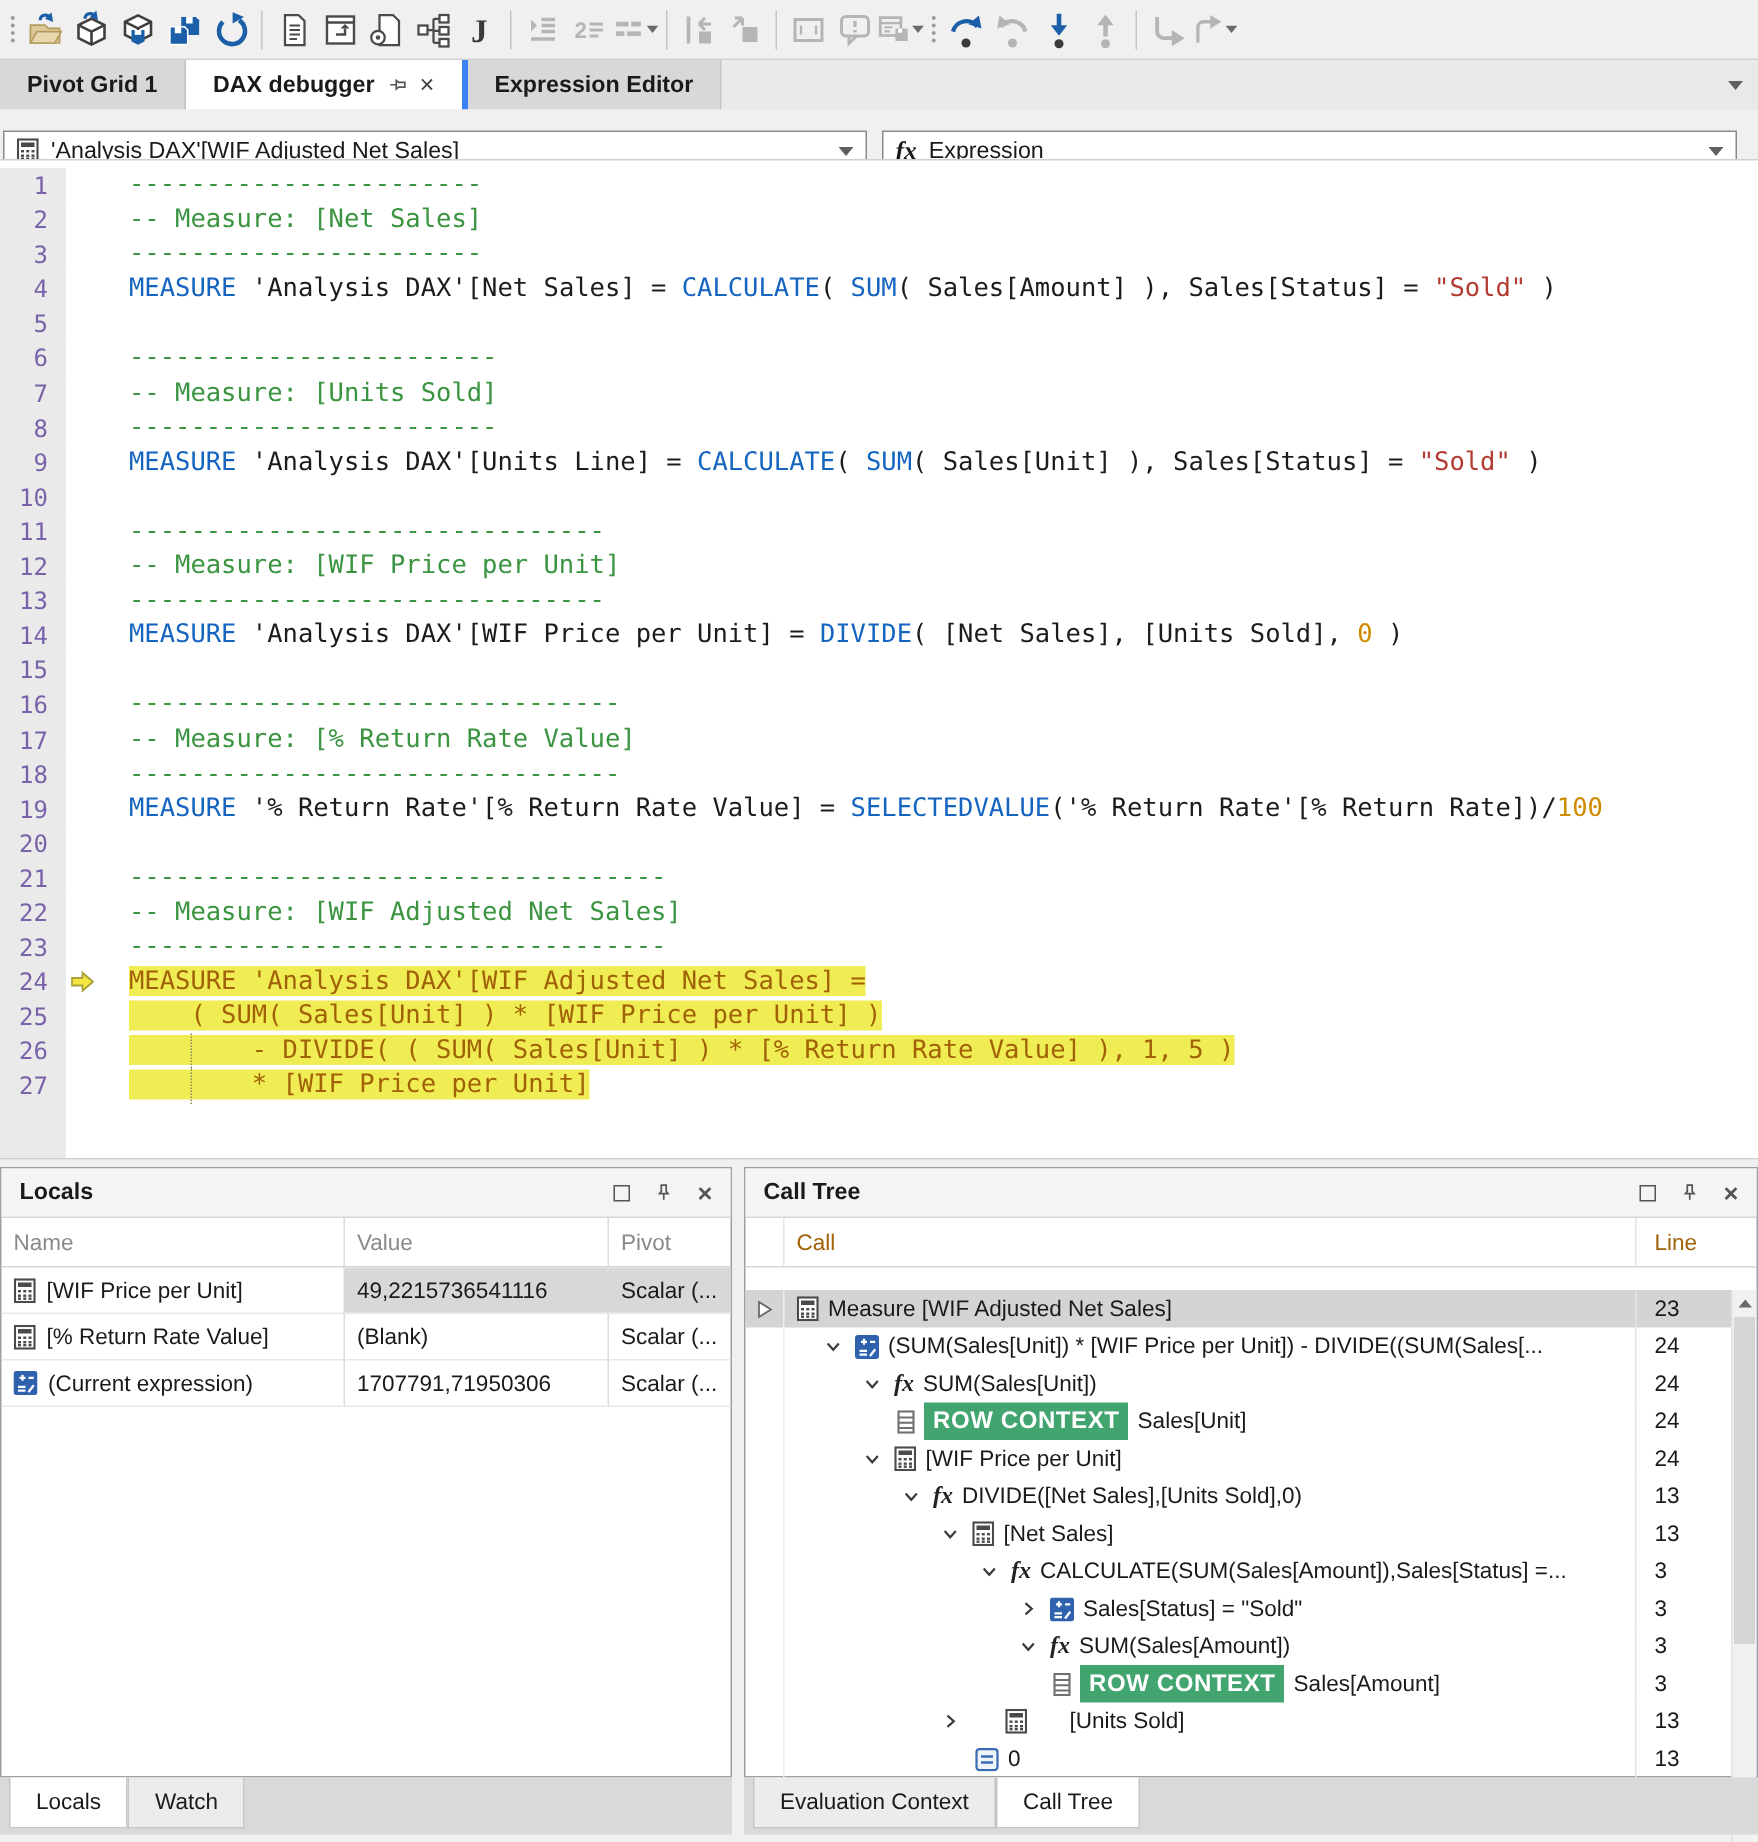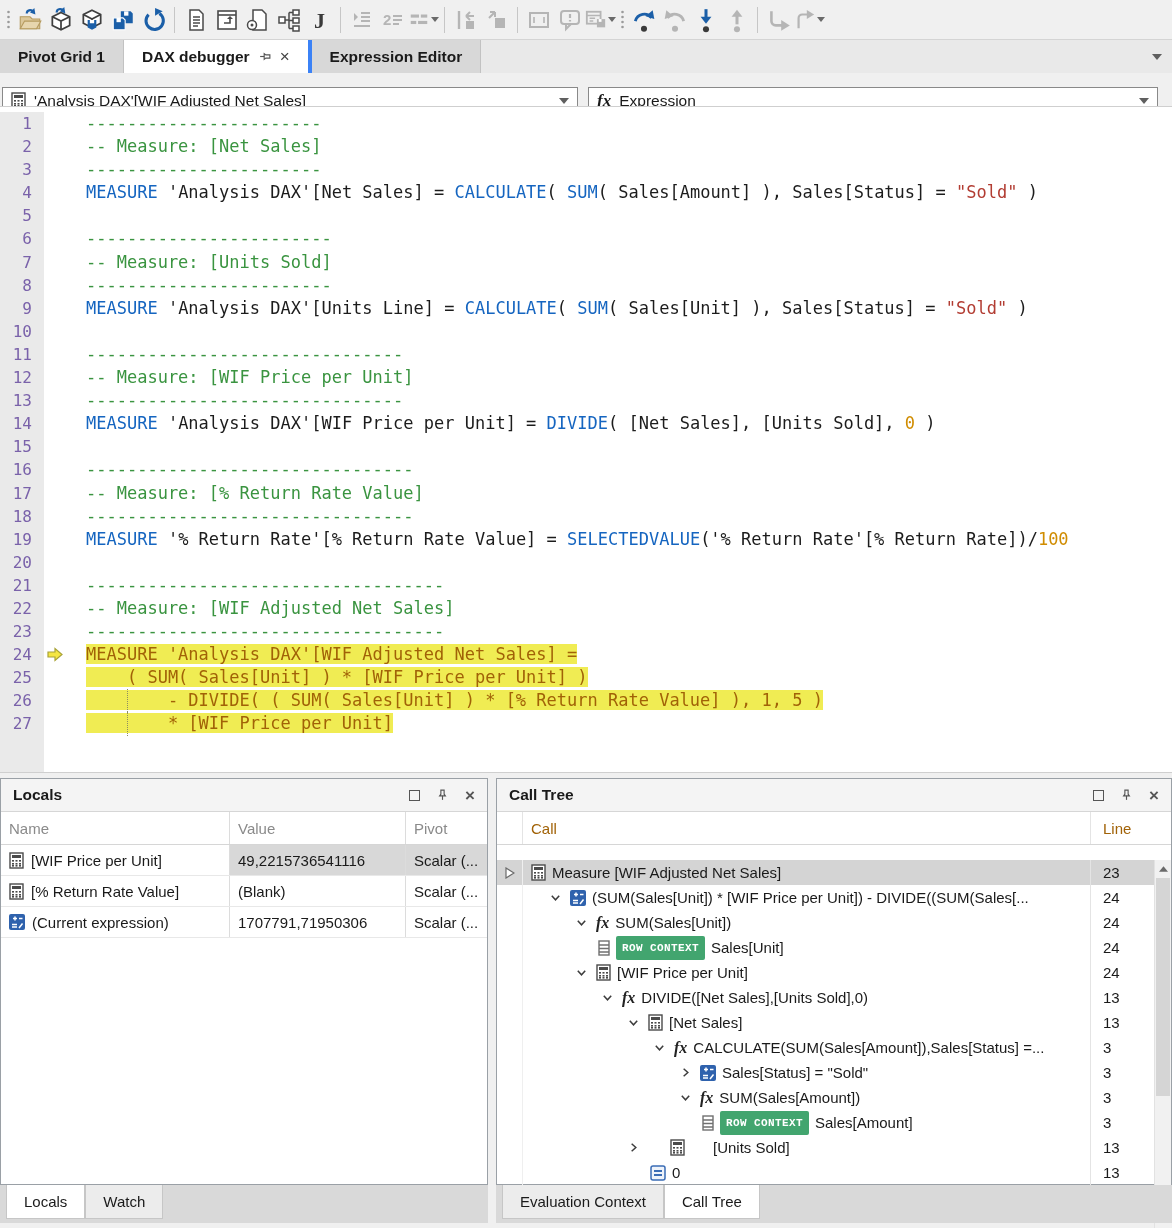--- a/index.html
+++ b/index.html
@@ -68,22 +68,22 @@
   .theader { display:flex; height:34px; color:#a16207; font-size:15px;
              border-top:1px solid #d6d6d6; border-bottom:1px solid #d6d6d6; }
   .t-ind  { width:26px; flex:none; border-right:1px solid #e4e4e4; display:flex; align-items:center; justify-content:center; }
   .t-call { flex:1; display:flex; align-items:center; overflow:hidden; white-space:nowrap; gap:6px; }
   .theader .t-call { padding-left:8px; }
   .t-line { width:64px; flex:none; border-left:1px solid #e4e4e4; display:flex; align-items:center; padding-left:12px; }
   .trows { position:relative; height:426px; overflow:hidden;margin-top:15px; }
   .trow { display:flex; height:25px; font-size:15px; padding-right:17px; }
   .trow.sel { background:var(--sel); }
   .trow .t-ind { border-right:1px solid #efefef; }
-  .badge { background:var(--badge); color:#fff; font-size:11px; font-weight:bold;
-           letter-spacing:.4px; padding:6px 6px; border-radius:2px; flex:none;font-family:Liberation Mono, monospace; }
+  .badge { background:var(--badge); color:#fff; font-size:16px; font-weight:bold;
+           letter-spacing:.4px; padding:6px 6px; border-radius:2px; flex:none; }
   .chev { width:18px; flex:none; display:flex; justify-content:center; }
   .ticon { flex:none; display:flex; }
   .fxicon { font-family:"Liberation Serif", serif; font-style:italic; font-weight:bold; font-size:16px; color:#222; flex:none; }
   
   .sbar { position:absolute; right:0; top:0; bottom:0; width:17px; background:#f1f1f1; border-left:1px solid #e2e2e2; }
   .sbar .up, .sbar .dn { position:absolute; left:0; width:16px; height:17px; display:flex; align-items:center; justify-content:center; }
   .sbar .up { top:0; } .sbar .dn { bottom:0; }
   .sbar .thumb { position:absolute; left:1px; top:18px; width:14px; height:218px; background:#d5d5d5; }
   
   .bstrip { position:absolute; top:1185px; height:38px; background:#d9d9d9; display:flex; align-items:flex-start; }

